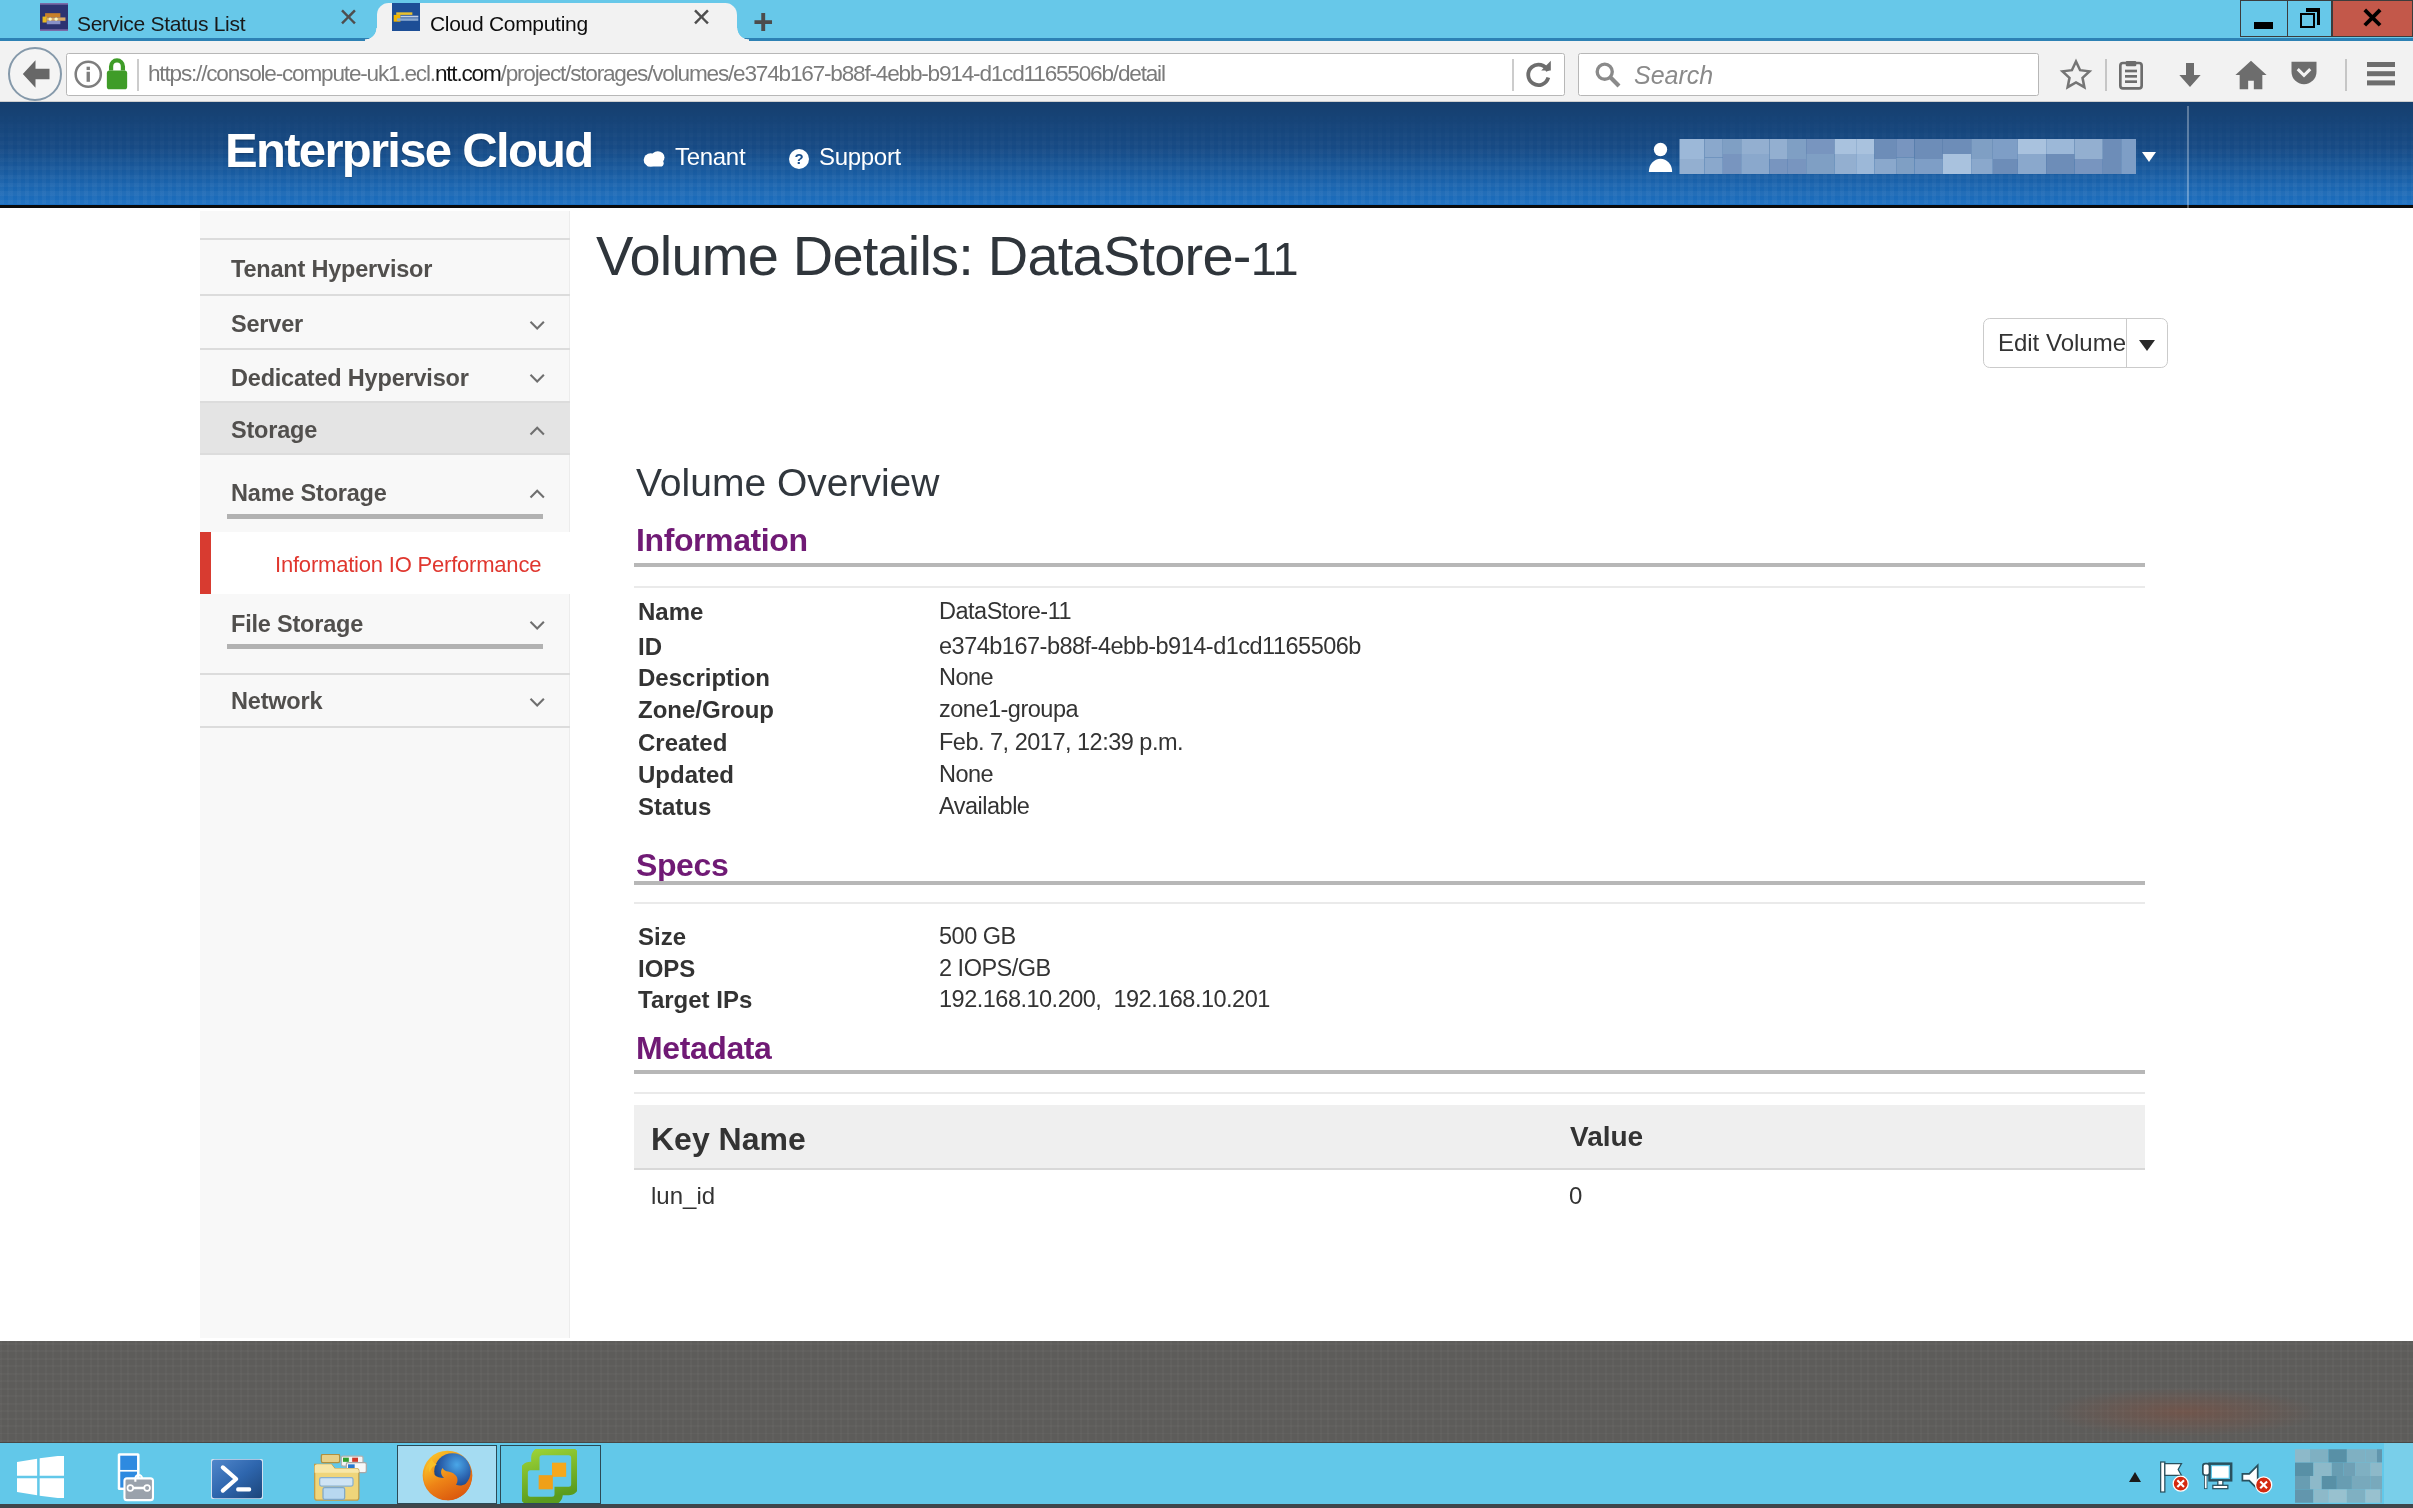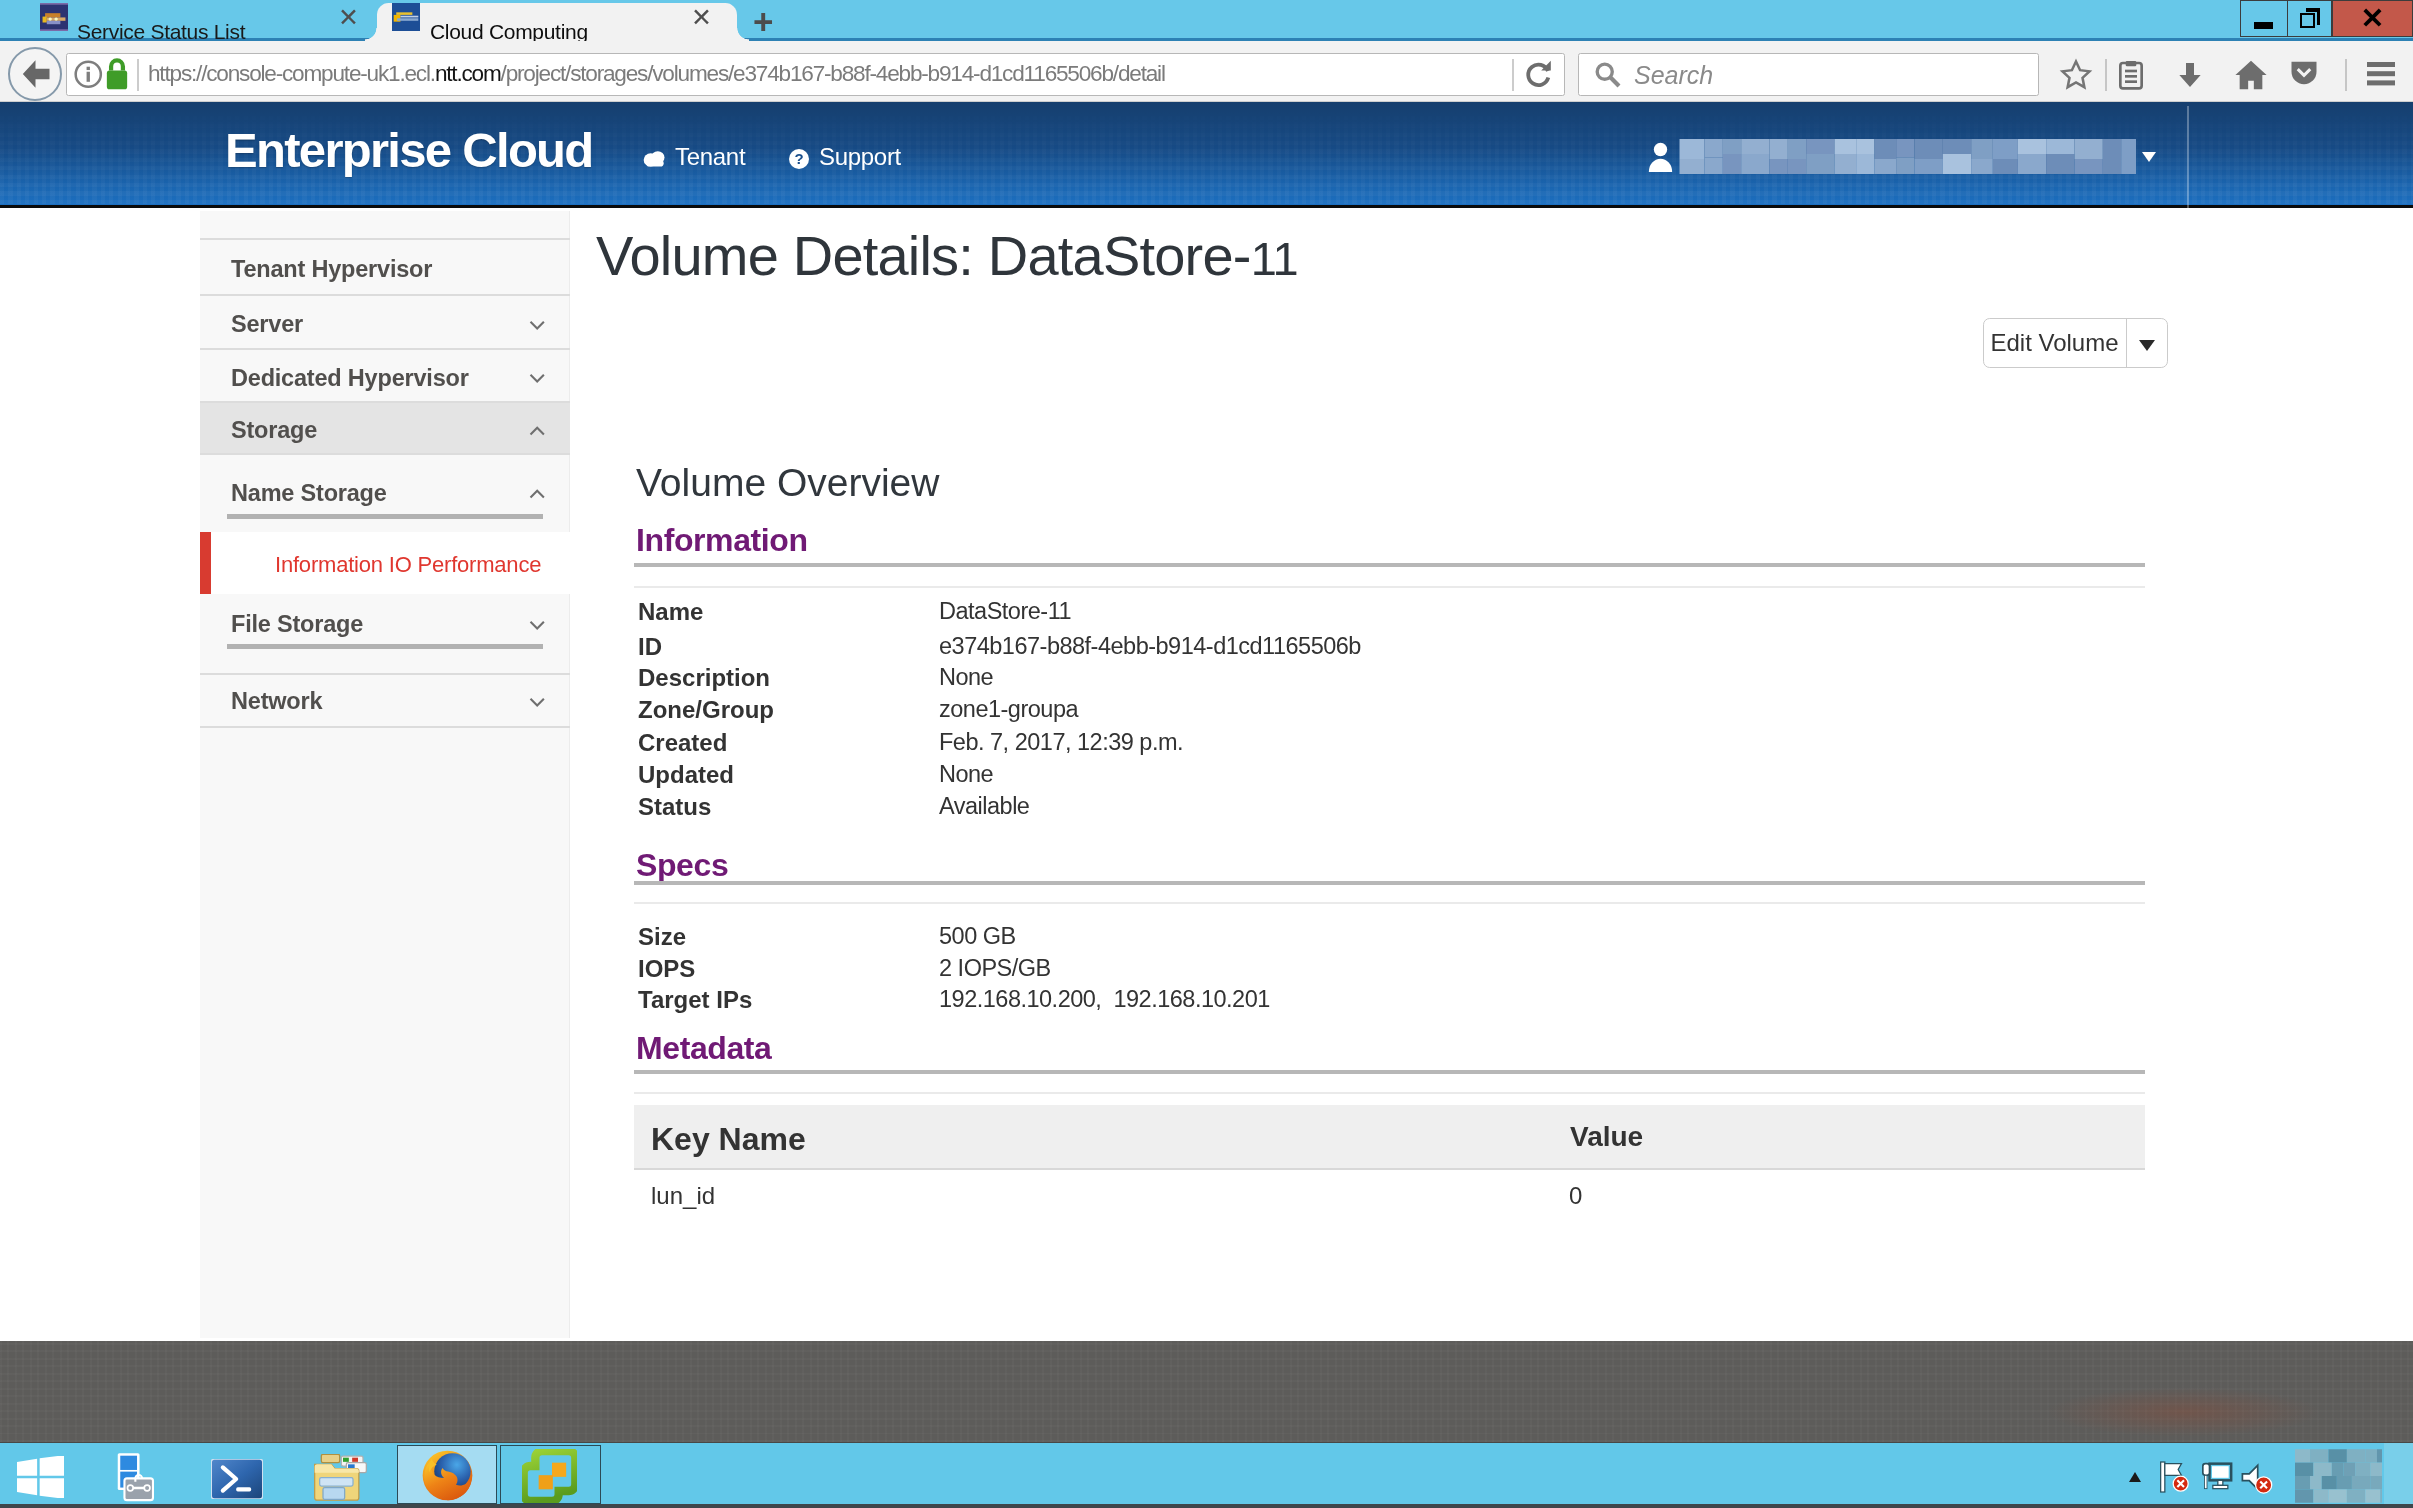--- a/index.html
+++ b/index.html
@@ -4,21 +4,21 @@
 * { margin:0; padding:0; box-sizing:border-box; }
 html,body { width:2413px; height:1508px; overflow:hidden; background:#fff;
   font-family:"Liberation Sans", sans-serif; }
 .abs { position:absolute; }
 #stage { position:relative; width:2413px; height:1508px; }
 
 #tabbar { position:absolute; left:0; top:0; width:2413px; height:41px; background:#67c8e9; }
 #tabline { position:absolute; left:0; top:38px; width:2413px; height:2.5px; background:#2d81b4; }
 #activetab { position:absolute; left:377px; top:2.5px; width:360px; height:39px;
   background:#f2f2f2; border-radius:11.7px 11.7px 0 0; }
-.tabtitle { position:absolute; top:20px; font-size:21px; letter-spacing:-0.3px; color:#191919; white-space:nowrap; }
+.tabtitle { position:absolute; top:12px; font-size:21px; letter-spacing:-0.3px; color:#191919; white-space:nowrap; }
 .tabx { position:absolute; top:2.5px; font-size:25px; color:#4e4e4e; }
 #plusbtn { position:absolute; left:753px; top:1.7px; font-size:35px; font-weight:bold; color:#4c4c4c; }
 .winbtn { position:absolute; top:0; height:37px; border:1.7px solid #3c3c3c; }
 
 #toolbar { position:absolute; left:0; top:41px; width:2413px; height:61px; background:#f2f2f2;
   border-bottom:1.7px solid #cfcfcf; }
 #backbtn { position:absolute; left:8.4px; top:47px; width:54px; height:54px; border-radius:50%;
   border:2.5px solid #8599aa; background:#f4f4f4; }
 #urlbar { position:absolute; left:66px; top:53px; width:1499px; height:43px; background:#fff;
   border:1.7px solid #b7b7b7; border-radius:2.5px; }
@@ -254,21 +254,21 @@
 <svg class="chev abs" style="left:528px;top:405px" width="18.4" height="17" viewBox="0 0 22 20">
         <path d="M3 6 L11 14 L19 6" fill="none" stroke="#6f6f6f" stroke-width="2.5"></path>
       </svg>
 <div class="srow" style="left:231px;top:475px;line-height:30px">Network</div>
 <svg class="chev abs" style="left:528px;top:482px" width="18.4" height="17" viewBox="0 0 22 20">
         <path d="M3 6 L11 14 L19 6" fill="none" stroke="#6f6f6f" stroke-width="2.5"></path>
       </svg>
 <div class="abs" style="left:275px;top:339px;font-size:22px;color:#e0372f;line-height:30px;letter-spacing:-0.2px">Information IO Performance</div>
 <div class="h1t" style="top:12.6px;line-height:64px">Volume Details: DataStore-<span style="font-size:47px">11</span></div>
 <div id="editbtn" style="top:107px"></div>
-<div class="abs" style="left:1983px;top:107px;width:144px;height:50px;border-right:1.7px solid #cbcbcb;text-align:center;font-size:24px;color:#333;line-height:49px">Edit Volume</div>
+<div class="abs" style="left:1983px;top:107px;width:144px;height:50px;border-right:1.7px solid #cbcbcb;text-align:right;font-size:24px;color:#333;line-height:49px">Edit Volume</div>
 <div class="abs" style="left:2139px;top:129px;width:0;height:0;border:8.4px solid transparent;border-top:11px solid #2a2a2a"></div>
 <div class="h2t" style="top:249px;line-height:45px">Volume Overview</div>
 <div class="h4t" style="top:310px;line-height:39px">Information</div>
 <div class="thick" style="top:352px"></div>
 <div class="lite" style="top:375px"></div>
 <div class="lbl" style="top:387px">Name</div>
 <div class="val" style="top:387px">DataStore-11</div>
 <div class="lbl" style="top:422px">ID</div>
 <div class="val" style="top:422px">e374b167-b88f-4ebb-b914-d1cd1165506b</div>
 <div class="lbl" style="top:453px">Description</div>

